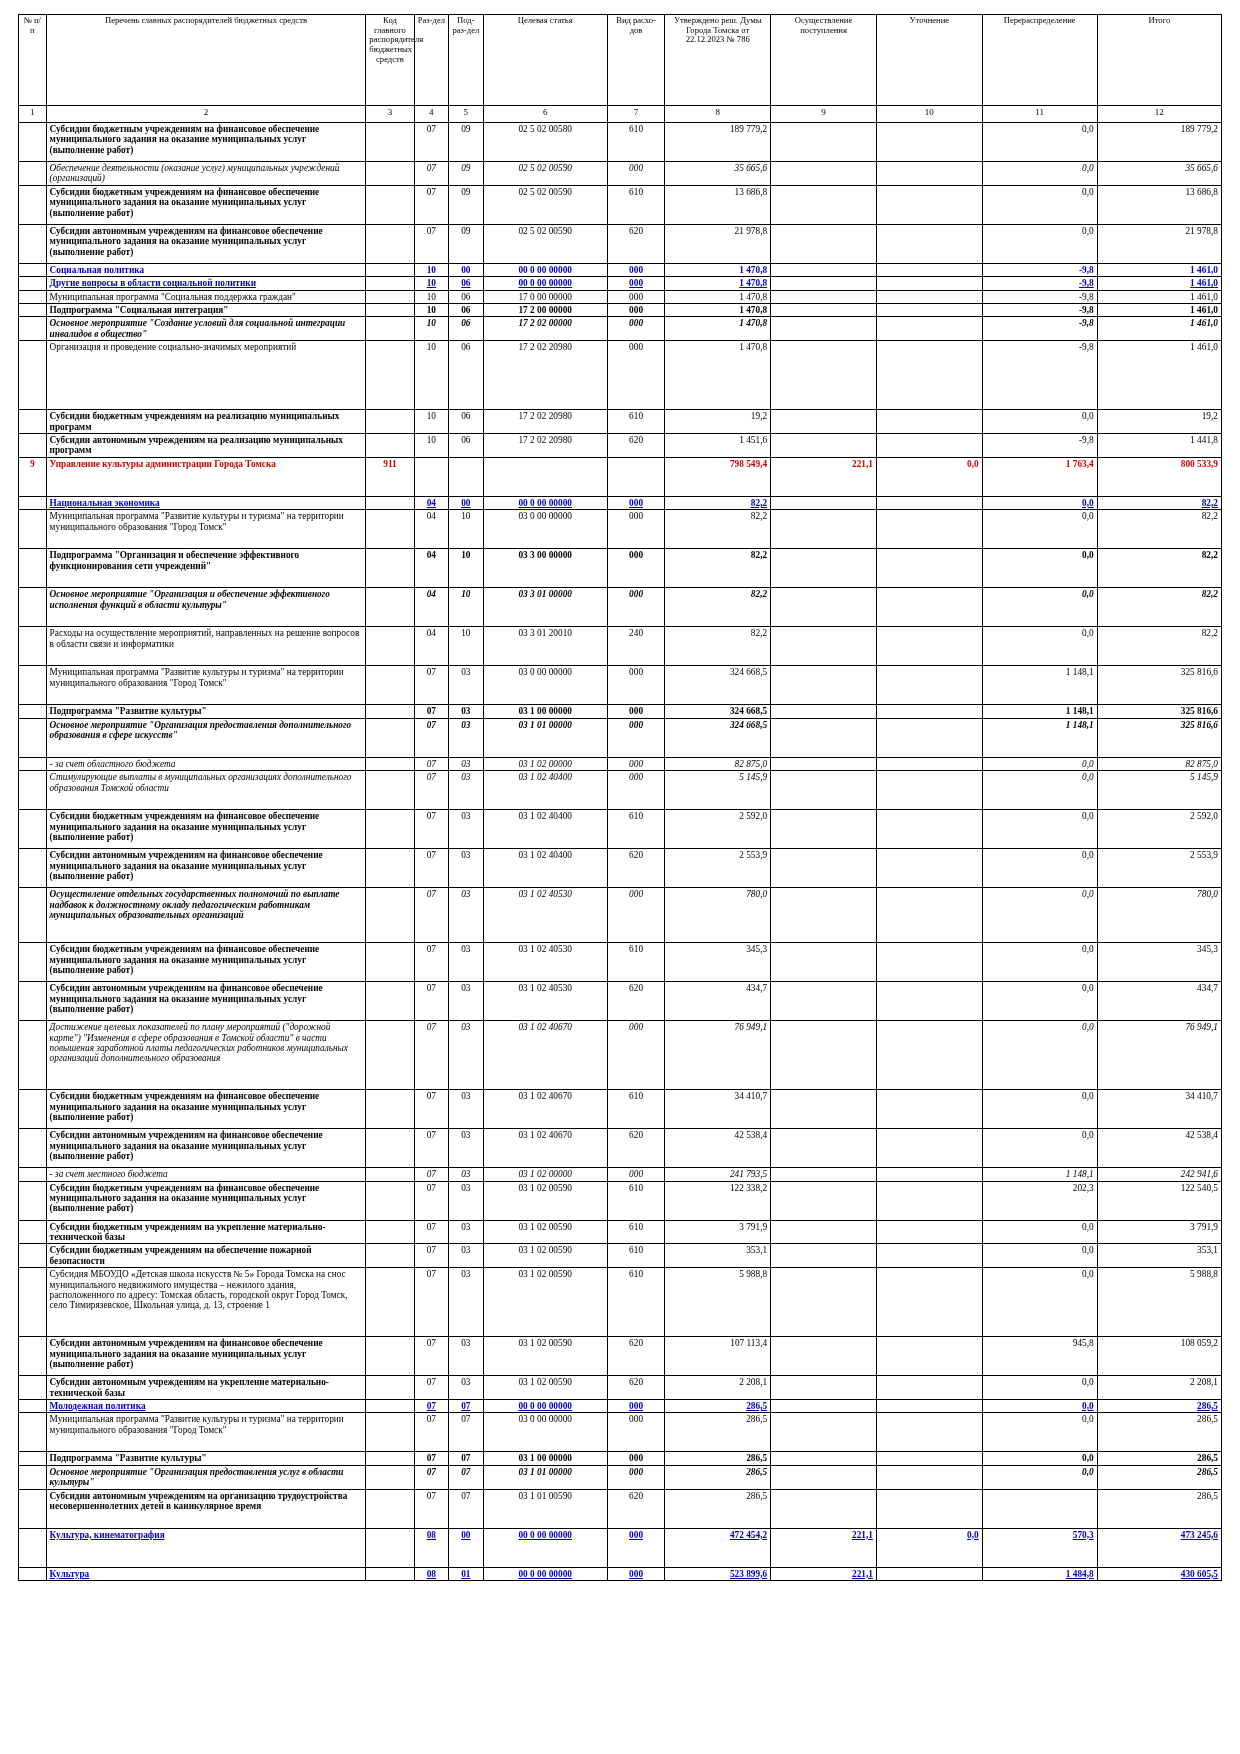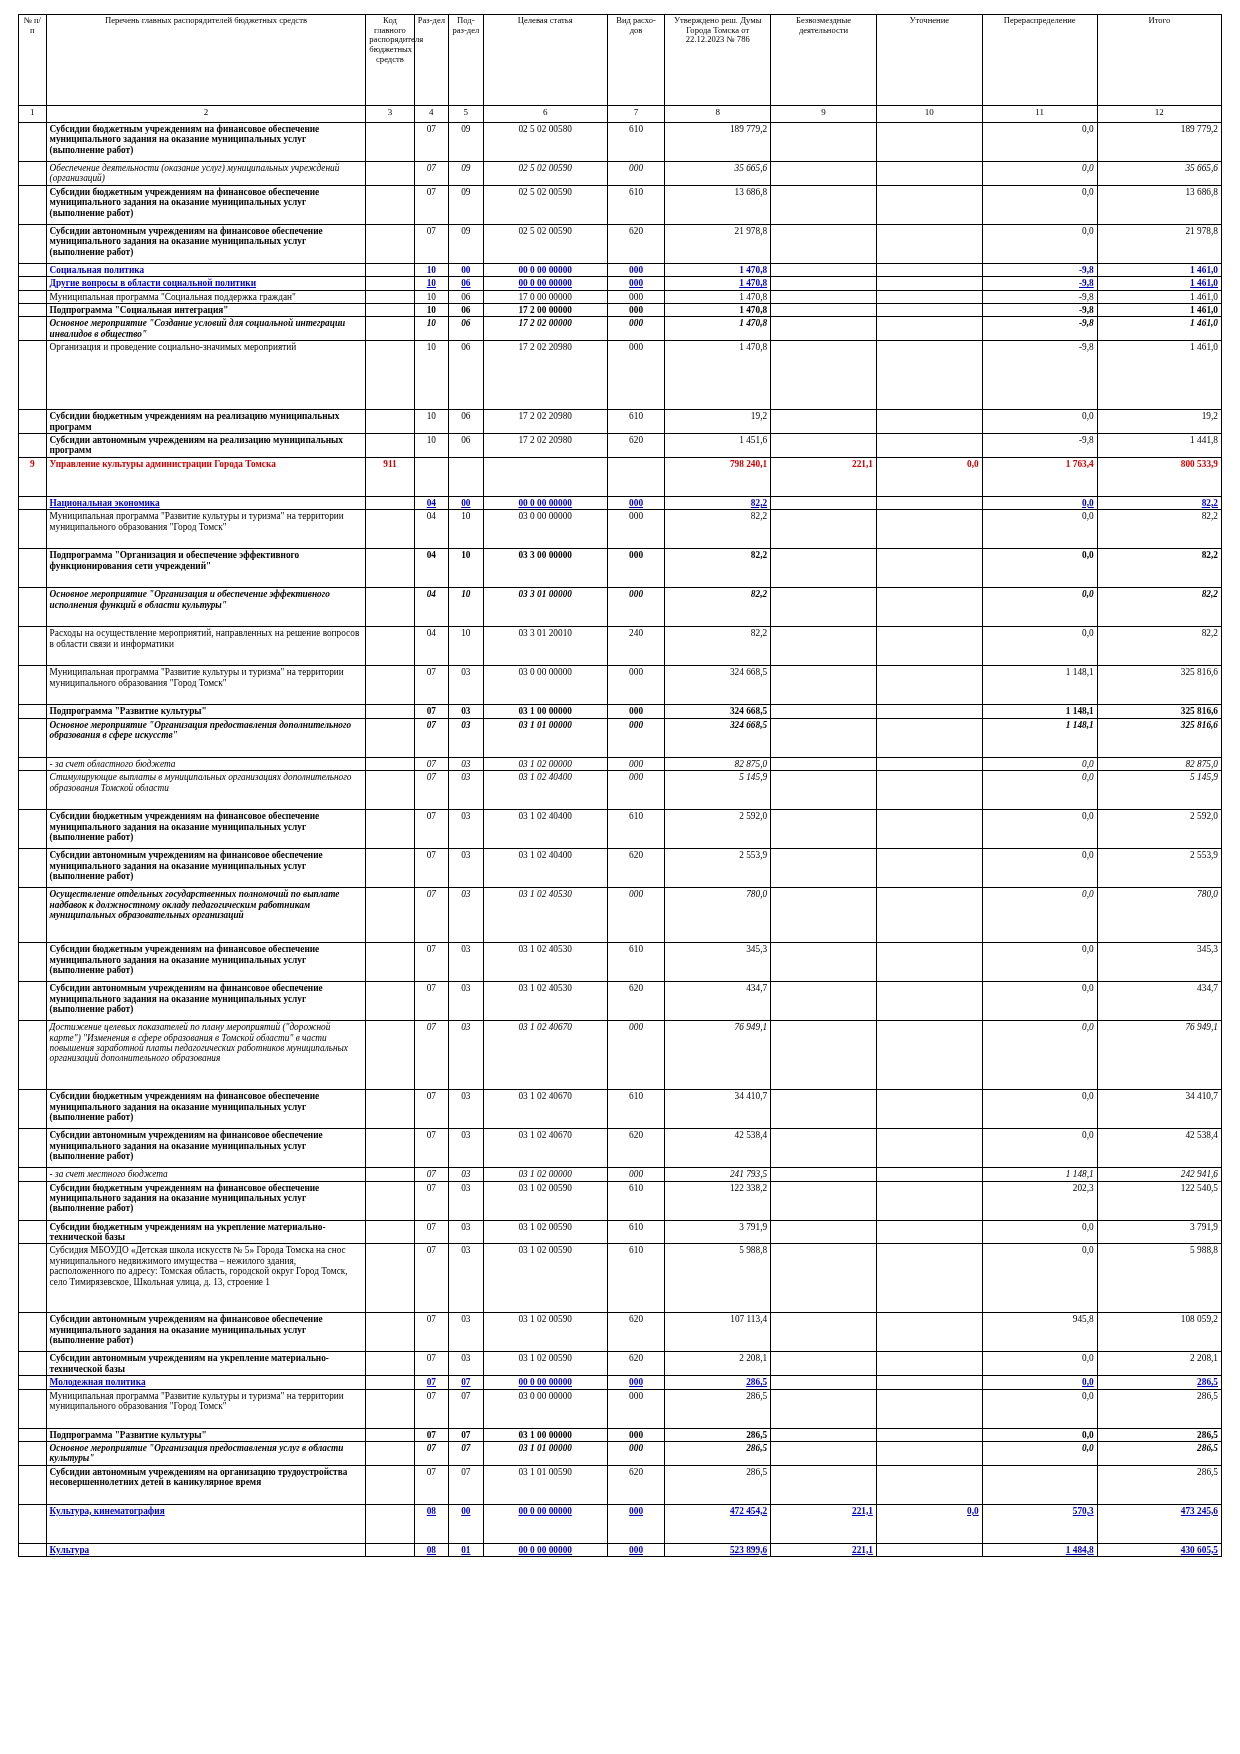--- a/index.html
+++ b/index.html
@@ -57,21 +57,21 @@
   <thead>
     <tr>
       <td style="height:88px">№ п/п</td>
       <td>Перечень главных распорядителей бюджетных средств</td>
       <td>Код главного распорядителя бюджетных средств</td>
       <td>Раз-дел</td>
       <td>Под-раз-дел</td>
       <td>Целевая статья</td>
       <td>Вид расхо-дов</td>
       <td>Утверждено реш. Думы Города Томска от 22.12.2023 № 786</td>
-      <td>Безвозмездные деятельности</td>
+      <td>Осуществление поступления</td>
       <td>Уточнение</td>
       <td>Перераспределение</td>
       <td>Итого</td>
     </tr>
     <tr class="hdr-num">
       <td>1</td>
       <td>2</td>
       <td>3</td>
       <td>4</td>
       <td>5</td>
@@ -254,21 +254,21 @@
           <td class="r">1 441,8</td>
         </tr>
         <tr>
           <td class="c b red">9</td>
           <td class="b red tall">Управление культуры администрации Города Томска</td>
           <td class="c b red">911</td>
           <td class="c b red"></td>
           <td class="c b red"></td>
           <td class="c b red"></td>
           <td class="c b red"></td>
-          <td class="r b red">798 240,1</td>
+          <td class="r b red">798 549,4</td>
           <td class="r b red">221,1</td>
           <td class="r b red">0,0</td>
           <td class="r b red">1 763,4</td>
           <td class="r b red">800 533,9</td>
         </tr>
         <tr>
           <td class="c b blue u"></td>
           <td class="b blue u ind1">Национальная экономика</td>
           <td class="c b blue u"></td>
           <td class="c b blue u">04</td>
@@ -556,20 +556,34 @@
           <td class="c">03 1 02 00590</td>
           <td class="c">610</td>
           <td class="r">3 791,9</td>
           <td class="r"></td>
           <td class="r"></td>
           <td class="r">0,0</td>
           <td class="r">3 791,9</td>
         </tr>
         <tr>
           <td class="c "></td>
+          <td class=" ind1">Субсидии бюджетным учреждениям на обеспечение пожарной безопасности</td>
+          <td class="c"></td>
+          <td class="c">07</td>
+          <td class="c">03</td>
+          <td class="c">03 1 02 00590</td>
+          <td class="c">610</td>
+          <td class="r">353,1</td>
+          <td class="r"></td>
+          <td class="r"></td>
+          <td class="r">0,0</td>
+          <td class="r">353,1</td>
+        </tr>
+        <tr>
+          <td class="c "></td>
           <td class=" tall3">Субсидия МБОУДО «Детская школа искусств № 5» Города Томска на снос муниципального недвижимого имущества – нежилого здания, расположенного по адресу: Томская область, городской округ Город Томск, село Тимирязевское, Школьная улица, д. 13, строение 1</td>
           <td class="c"></td>
           <td class="c">07</td>
           <td class="c">03</td>
           <td class="c">03 1 02 00590</td>
           <td class="c">610</td>
           <td class="r">5 988,8</td>
           <td class="r"></td>
           <td class="r"></td>
           <td class="r">0,0</td>

